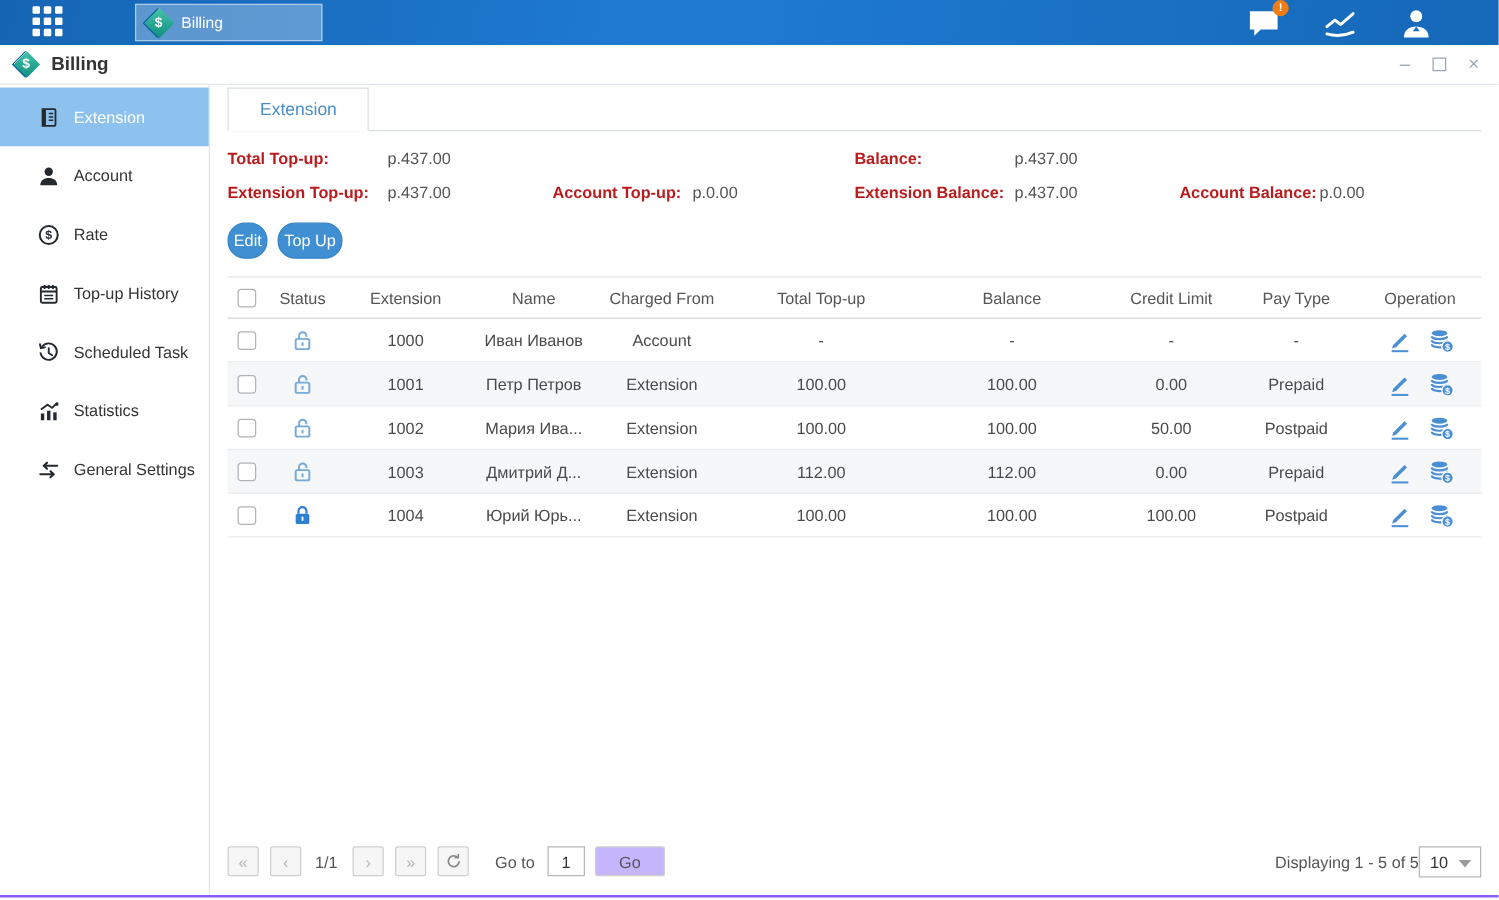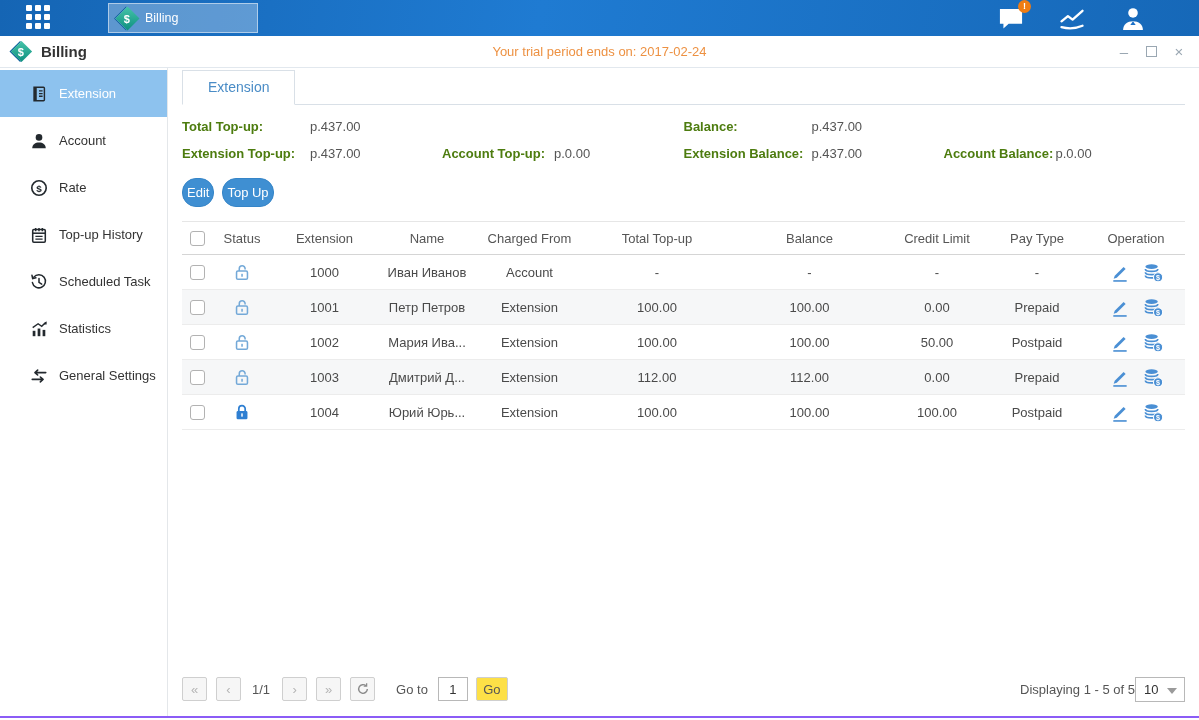--- a/index.html
+++ b/index.html
@@ -36,21 +36,21 @@
 
   .main { flex:1; display:flex; flex-direction:column; padding:0 14px; position:relative; }
 
   
   .tabstrip { border-bottom:1px solid #d9e0e7; margin-top:2px; display:flex; }
   .tab { background:#fff; border:1px solid #d9e0e7; border-bottom:1px solid #fff; margin-bottom:-1px; padding:8px 25px 9px; font-size:14px; color:#4a8cc6; cursor:pointer; }
 
   
   .summary { display:flex; margin-top:14px; font-size:13px; }
   .sum-half { width:50%; display:grid; grid-template-columns:128px 132px 112px auto; row-gap:12px; align-items:center; }
-  .sum-label { font-weight:bold; color:#4d7c0f; }
+  .sum-label { font-weight:bold; color:#b91c1c; }
   .sum-value { color:#555; }
 
   
   .actions { margin:17px 0 14px; display:flex; gap:8px; }
   .btn { background:#3f8fd2; border:1px solid #3585c8; color:#fff; font-size:13px; border-radius:14px; padding:6px 4px; cursor:pointer; font-family:inherit; }
 
   
   .tbl { width:100%; font-size:13px; color:#4a4a4a; }
   .t-row, .t-head { display:flex; align-items:center; }
   .t-head { height:34px; border-top:1px solid #e6e6e6; border-bottom:1px solid #d5d5d5; color:#555; }
@@ -66,21 +66,21 @@
 
   .spacer { flex:1; }
 
   
   .pager { height:44px; display:flex; align-items:center; padding-bottom:10px; font-size:13px; color:#555; }
   .pg-btn { width:25px; height:24px; background:#f6f6f6; border:1px solid #cfcfcf; border-radius:2px; color:#b5b5b5; font-size:13px; display:flex; align-items:center; justify-content:center; margin-right:9px; cursor:pointer; }
   .pg-ind { margin:0 8px 0 2px; color:#555; margin-right:12px; }
   .pg-refresh svg { width:14px; height:14px; }
   .goto-lbl { margin:0 10px 0 12px; }
   .goto-input { width:30px; height:24px; border:1px solid #b8b8b8; text-align:center; font-size:13px; font-family:inherit; color:#333; }
-  .go-btn { width:32px; height:24px; margin-left:8px; background:#fde047; border:1px solid #cfcfcf; border-radius:2px; font-size:13px; color:#555; cursor:pointer; font-family:inherit; }
+  .go-btn { width:56px; height:24px; margin-left:8px; background:#c4b5fd; border:1px solid #cfcfcf; border-radius:2px; font-size:13px; color:#555; cursor:pointer; font-family:inherit; }
   .pager-right { margin-left:auto; display:flex; align-items:center; }
   .size-select { width:50px; height:25px; border:1px solid #b8b8b8; background:#fff; display:flex; align-items:center; padding-left:8px; position:relative; cursor:pointer; color:#333; }
   .size-select .caret { position:absolute; right:7px; top:10px; width:0; height:0; border-left:5px solid transparent; border-right:5px solid transparent; border-top:6px solid #9a9a9a; }
 </style>
 </head>
 <body>
 
 <div class="topbar">
   <div class="grid-icon">
     <span></span>
@@ -120,21 +120,20 @@
         </svg>
     </div>
   </div>
 </div>
 
 <div class="titlebar">
   <span class="diamond">
       <i>$</i>
     </span>
   <span class="win-title">Billing</span>
-  <span class="trial">Your trial period ends on: 2017-02-24</span>
   <span class="win-ctrls">
     <span class="wc">–</span>
     <span class="wc box"></span>
     <span class="wc">×</span>
   </span>
 </div>
 
 <div class="body">
 
   <div class="sidebar">

